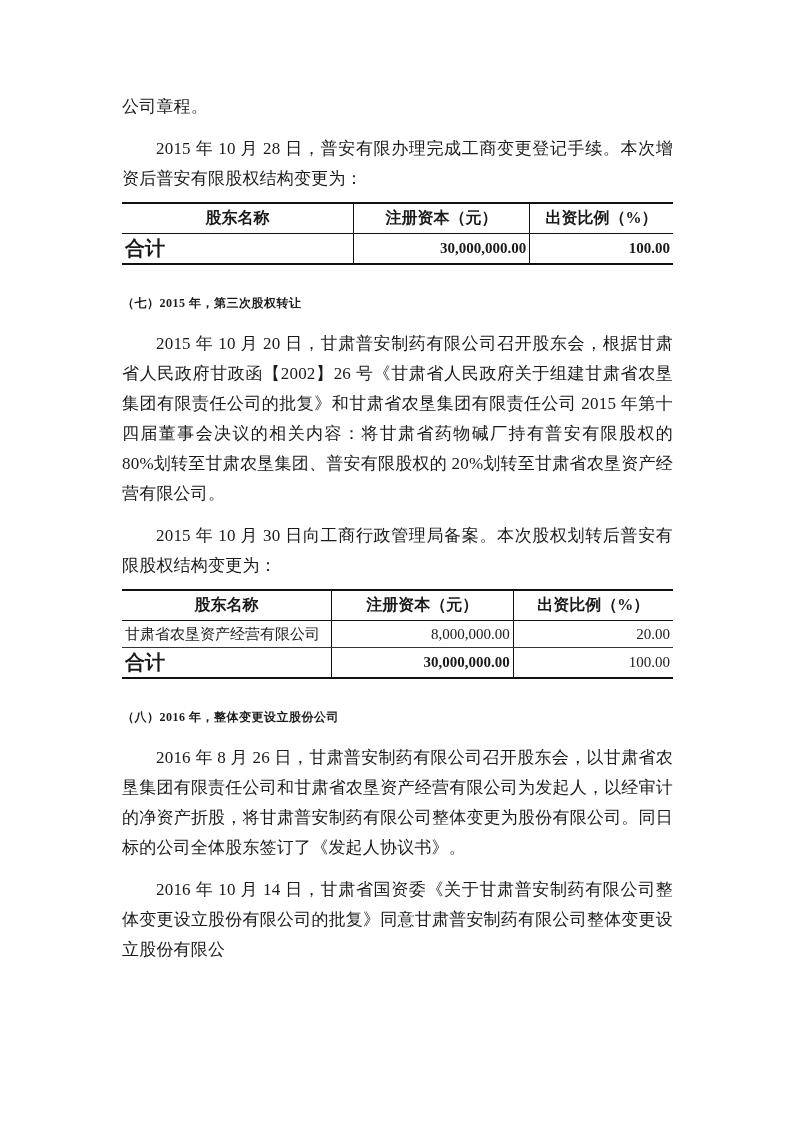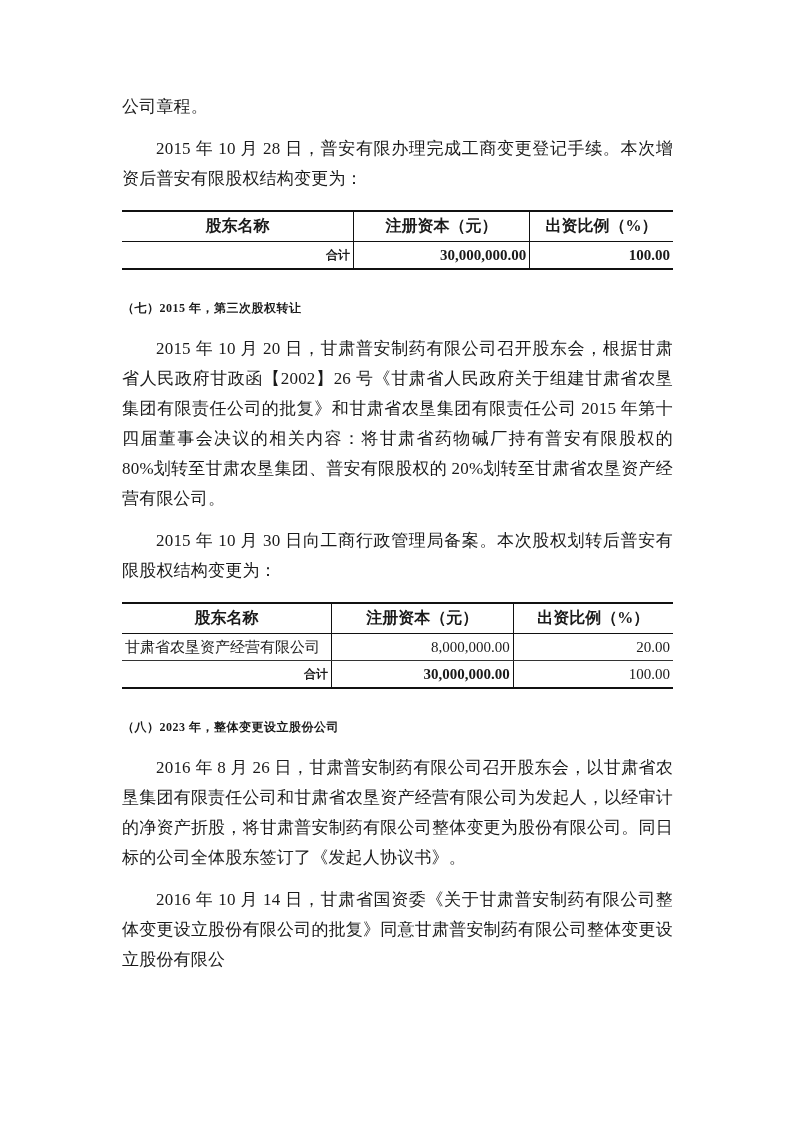--- a/index.html
+++ b/index.html
@@ -28,21 +28,21 @@
   .heading{
     font-size:12px;
     font-weight:bold;
     line-height:28px;
     margin:24px 0 0 0;
     letter-spacing:0.5px;
   }
   table.fin{
     width:100%;
     border-collapse:collapse;
-    margin-top:16px;
+    margin-top:8px;
     border-top:2.5px solid #111;
     border-bottom:2.5px solid #111;
     font-size:15px;
     font-family:Liberation Serif, serif;
   }
   table.fin th{
     font-weight:bold;
     text-align:center;
     font-size:16px;
     height:27px;
@@ -52,21 +52,21 @@
   table.fin td{
     height:24px;
     padding:1px 3px;
     border-bottom:1px solid #333;
   }
   table.fin tr:last-child td{border-bottom:none;}
   table.fin .v{border-left:1px solid #111;}
   td.name{text-align:left;padding-left:4px;}
   td.num{text-align:right;padding-right:3px;}
   tr.total td{border-top:1.5px solid #111;}
-  tr.total .label{text-align:right;font-weight:bold;font-size:12px;}
+  tr.total .label{text-align:left;font-weight:bold;font-size:20px;}
   .bold{font-weight:bold;}
 </style>
 </head>
 <body>
 
 <div class="page">
   <div class="content">
 
     <p class="para no-indent">公司章程。</p>
 
@@ -117,20 +117,20 @@
         <td class="num v">20.00</td>
       </tr>
       <tr class="total">
         <td class="label">合计</td>
         <td class="num v bold">30,000,000.00</td>
         <td class="num v">100.00</td>
       </tr>
     </tbody>
       </table>
 
-    <h2 class="heading">（八）2023 年，整体变更设立股份公司</h2>
+    <h2 class="heading">（八）2016 年，整体变更设立股份公司</h2>
 
     <p class="para">2016 年 8 月 26 日，甘肃普安制药有限公司召开股东会，以甘肃省农垦集团有限责任公司和甘肃省农垦资产经营有限公司为发起人，以经审计的净资产折股，将甘肃普安制药有限公司整体变更为股份有限公司。同日标的公司全体股东签订了《发起人协议书》。</p>
 
     <p class="para">2016 年 10 月 14 日，甘肃省国资委《关于甘肃普安制药有限公司整体变更设立股份有限公司的批复》同意甘肃普安制药有限公司整体变更设立股份有限公</p>
 
   </div>
 </div>
 
 </body></html>

